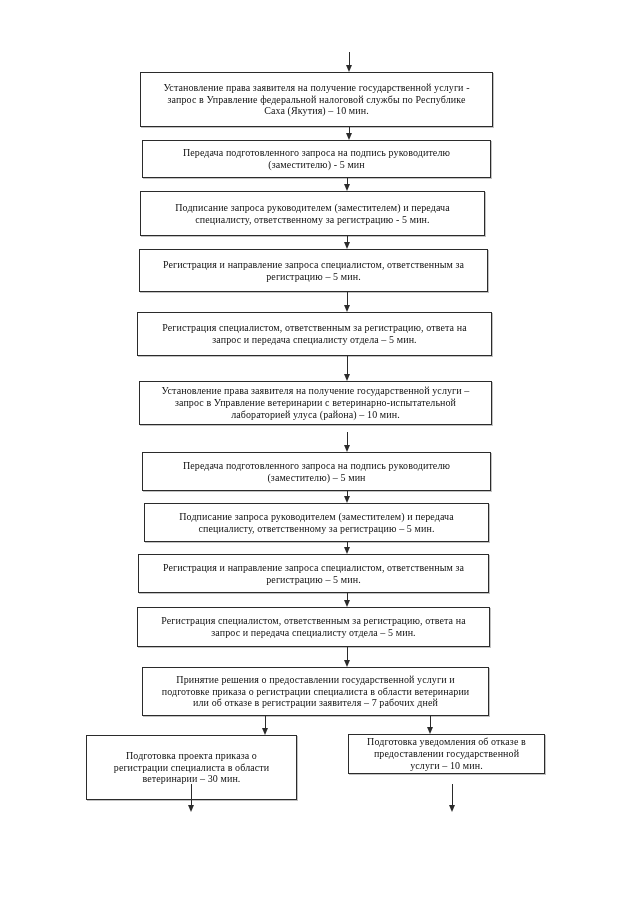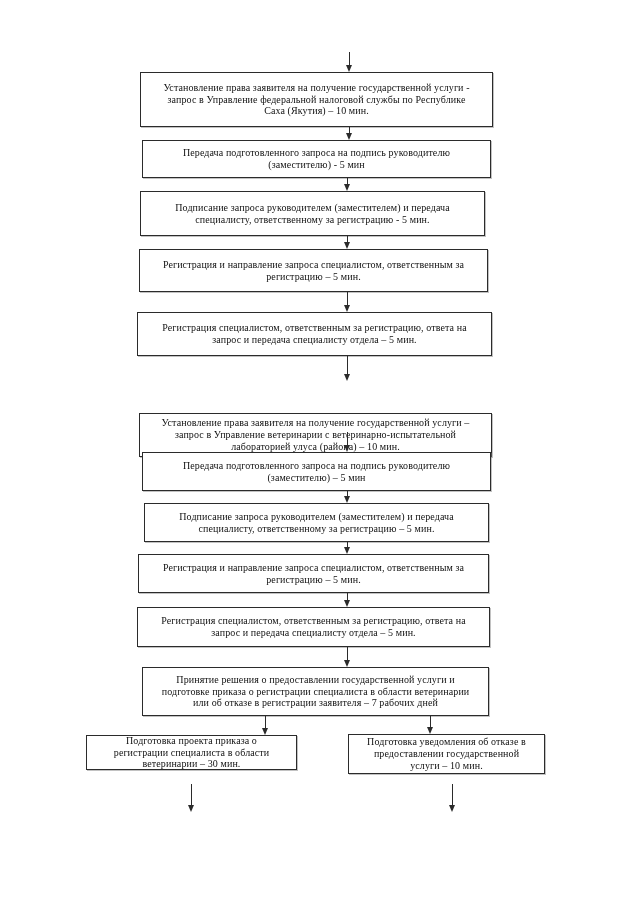--- a/index.html
+++ b/index.html
@@ -75,21 +75,21 @@
 специалисту, ответственному за регистрацию -  5 мин.</span>
       </div>
       <div class="node" style="left: 139px; top: 249px; width: 349px; height: 43px;">
         <span class="txt">Регистрация и направление запроса специалистом, ответственным за
 регистрацию – 5 мин.</span>
       </div>
       <div class="node" style="left: 137px; top: 312px; width: 355px; height: 44px;">
         <span class="txt">Регистрация специалистом, ответственным за регистрацию, ответа на
 запрос и передача специалисту отдела – 5 мин.</span>
       </div>
-      <div class="node" style="left: 139px; top: 381px; width: 353px; height: 44px; margin-top: 32px;">
+      <div class="node" style="left: 139px; top: 381px; width: 353px; height: 44px;">
         <span class="txt">Установление права заявителя на получение государственной услуги –
 запрос в Управление ветеринарии с ветеринарно-испытательной
 лабораторией улуса (района) – 10 мин.</span>
       </div>
       <div class="node" style="left: 142px; top: 452px; width: 349px; height: 39px;">
         <span class="txt">Передача подготовленного запроса на подпись руководителю
 (заместителю) – 5 мин</span>
       </div>
       <div class="node" style="left: 144px; top: 503px; width: 345px; height: 39px;">
         <span class="txt">Подписание запроса руководителем (заместителем) и передача
@@ -101,21 +101,21 @@
       </div>
       <div class="node" style="left: 137px; top: 607px; width: 353px; height: 40px;">
         <span class="txt">Регистрация специалистом, ответственным за регистрацию, ответа на
 запрос и передача специалисту отдела – 5 мин.</span>
       </div>
       <div class="node" style="left: 142px; top: 667px; width: 347px; height: 49px;">
         <span class="txt">Принятие решения о предоставлении государственной услуги и
 подготовке приказа о регистрации специалиста в области ветеринарии
 или об отказе в регистрации заявителя – 7 рабочих дней</span>
       </div>
-      <div class="node" style="left: 86px; top: 735px; width: 211px; height: 35px;">
+      <div class="node" style="left: 86px; top: 735px; width: 211px; height: 65px;">
         <span class="txt">Подготовка проекта приказа о
 регистрации специалиста в области
 ветеринарии – 30 мин.</span>
       </div>
       <div class="node" style="left: 348px; top: 734px; width: 197px; height: 40px;">
         <span class="txt">Подготовка уведомления об отказе в
 предоставлении государственной
 услуги – 10 мин.</span>
       </div>
     </div>

